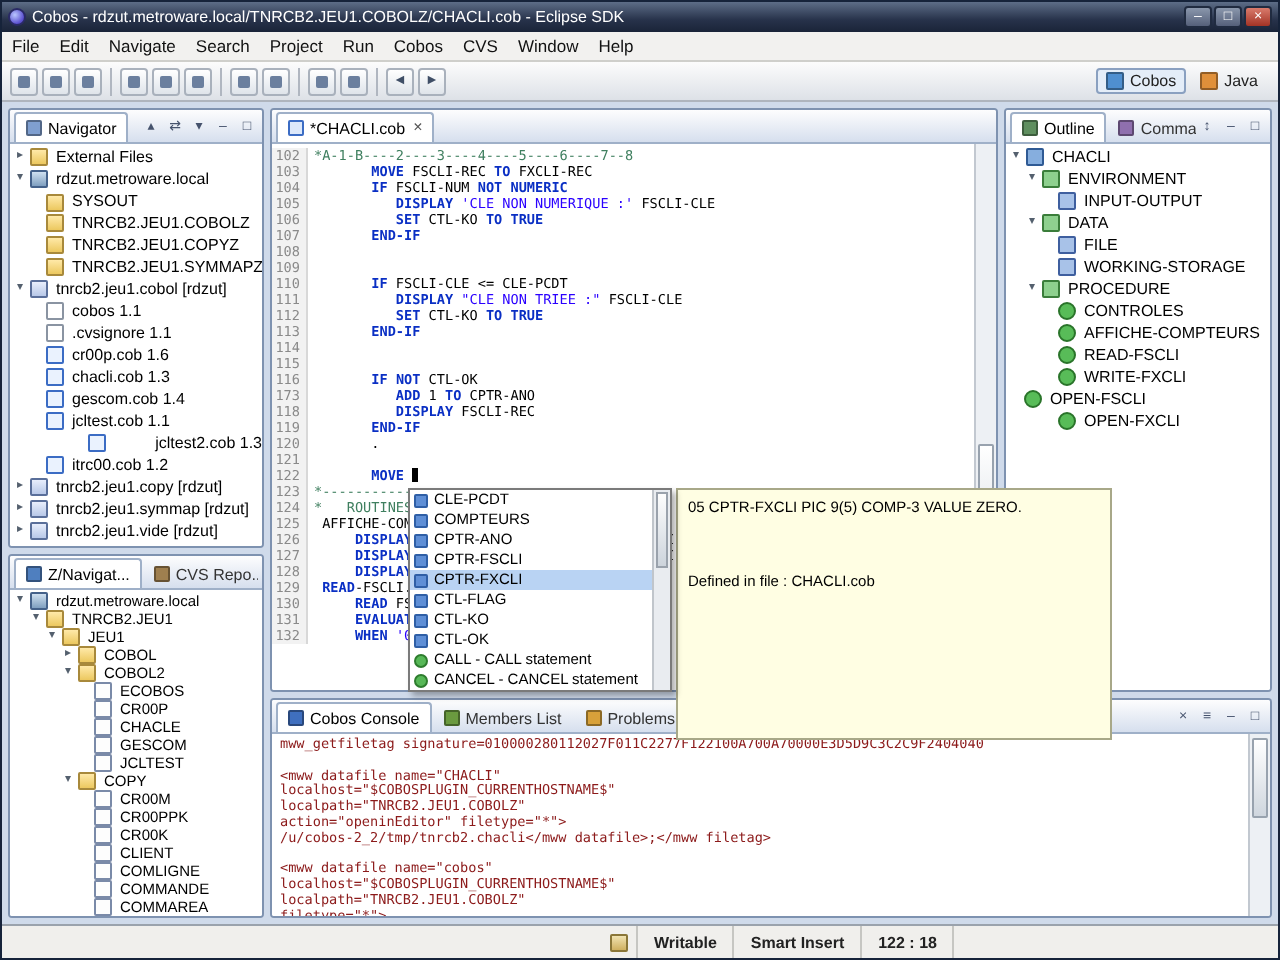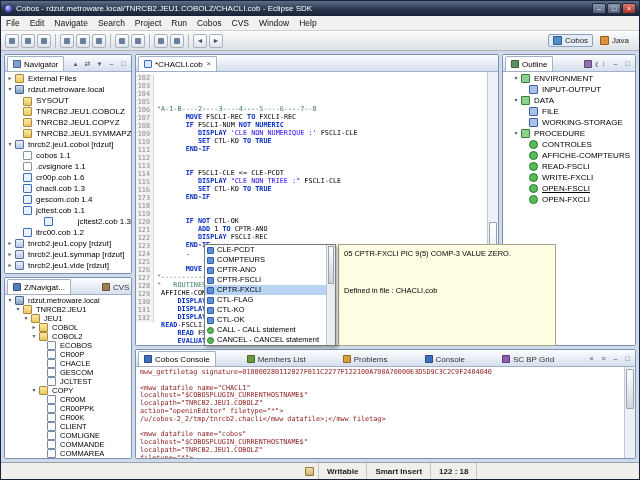--- a/index.html
+++ b/index.html
@@ -53,21 +53,21 @@
   .znav-panel{flex:1;}
   .right-area{flex:1;display:flex;flex-direction:column;gap:3px;min-width:0;}
   .upper{flex:1;display:flex;gap:3px;min-height:0;}
   .editor-panel{flex:1;min-width:0;}
   .outline-panel{flex:0 0 134px;}
   .console-panel{flex:0 0 110px;}
   .panel{border:1px solid #7e92b0;border-radius:2px;background:#fff;display:flex;
     flex-direction:column;min-height:0;overflow:hidden;}
   .phead{flex:0 0 17px;background:linear-gradient(#fdfdfe,#d6dfee);border-bottom:1px solid #9fb0c8;
     display:flex;align-items:flex-end;padding:0 2px;white-space:nowrap;}
-  .tabs-holder{display:flex;align-items:flex-start;min-width:0;overflow:hidden;gap:25px;}
+  .tabs-holder{display:flex;align-items:flex-start;min-width:0;overflow:hidden;}
   .ptab{height:15px;display:flex;align-items:center;padding:0 5px;font-size:8px;color:#333;
     border:1px solid transparent;border-bottom:none;white-space:nowrap;}
   .ptab.active{background:#fff;border-color:#9fb0c8;border-radius:2px 2px 0 0;color:#000;}
   .tab-icon{display:inline-block;width:8px;height:8px;margin-right:3px;border-radius:1px;
     border:1px solid rgba(0,0,0,.35);flex:none;}
   .tab-icon.navigator{background:#7f9fd0;} .tab-icon.znav{background:#4f7fbf;}
   .tab-icon.cvs{background:#9f7f4f;} .tab-icon.outline{background:#5f8f5f;}
   .tab-icon.commands{background:#8f6fae;} .tab-icon.console{background:#3f6fbf;}
   .tab-icon.members{background:#6a9a3f;} .tab-icon.problems{background:#d8a13a;}
   .tab-icon.console2{background:#3f6fbf;} .tab-icon.grid{background:#8f5fae;}
@@ -94,21 +94,21 @@
   .ticon.division{background:#8ed08e;border:1px solid #3a7d3a;}
   .ticon.section{background:#a8c2e8;border:1px solid #3f5f9f;}
   .ticon.paragraph{background:#58bc58;border:1px solid #2a742a;border-radius:50%;}
   
   .editor-body{flex:1;display:flex;min-height:0;background:#fff;
     font-family:"DejaVu Sans Mono",monospace;font-size:6.8px;}
   .code-area{flex:1;overflow:hidden;padding-top:2px;}
   .cl{display:flex;height:8px;line-height:8px;white-space:pre;}
   .ln{flex:0 0 18px;text-align:right;padding-right:3px;color:#8a8a8a;background:#f2f2f2;
     border-right:1px solid #d8d8d8;}
-  .ct{padding-left:3px;white-space:pre;color:#000;margin-top:31px;}
+  .ct{padding-left:3px;white-space:pre;color:#000;}
   .tk-k{color:#0a2fc4;font-weight:bold;}
   .tk-s{color:#2a00ff;}
   .tk-c{color:#3f7f5f;}
   .caret{display:inline-block;width:3px;height:7px;background:#000;vertical-align:-1px;}
   .vscroll{flex:0 0 11px;background:#edf0f4;border-left:1px solid #c2c8d0;position:relative;}
   .vthumb{position:absolute;left:1px;right:1px;background:linear-gradient(#ffffff,#cfd6de);
     border:1px solid #98a2ae;border-radius:1px;}
   
   .console-body-wrap{flex:1;display:flex;min-height:0;}
   .console-body{flex:1;overflow:hidden;background:#fff;color:#8c1a1a;
@@ -127,21 +127,21 @@
     border:1px solid #7a7a7a;box-shadow:2px 2px 3px rgba(0,0,0,.3);display:flex;z-index:6;font-size:7.5px;}
   .ca-list{flex:1;overflow:hidden;}
   .ca-item{height:10px;line-height:10px;display:flex;align-items:center;white-space:nowrap;padding:0 2px;color:#000;}
   .ca-item.sel{background:#b9d3f3;}
   .ca-icon{width:7px;height:7px;margin-right:3px;flex:none;}
   .ca-icon.field{background:#5f8fd6;border:1px solid #2f5fa6;border-radius:1px;}
   .ca-icon.keyword{background:#57b857;border:1px solid #2e7d2e;border-radius:50%;}
   .ca-scroll{flex:0 0 9px;background:#e9ecf0;border-left:1px solid #c0c5cb;position:relative;}
   .ca-thumb{position:absolute;top:1px;left:1px;right:1px;height:38px;
     background:linear-gradient(#fdfdfd,#cdd4dc);border:1px solid #9aa2ac;}
-  .ca-tip{position:absolute;left:337px;top:243px;width:218px;height:102px;background:#fffee3;
+  .ca-tip{position:absolute;left:337px;top:243px;width:218px;height:126px;background:#fffee3;
     border:1px solid #a8a888;padding:4px 5px;font-size:7.5px;color:#000;z-index:5;}
   .ca-tip .l2{margin-top:28px;}
 </style>
 </head>
 <body>
 
 <div class="window" data-name="eclipse-window">
 
   <div class="titlebar" data-name="titlebar">
     <span class="app-icon" data-name="eclipse-logo-icon"></span>
@@ -482,20 +482,25 @@
                   <span data-name="tab-label">Commands</span>
                 </span>
               </span>
             <span class="phead-icons" data-name="outline-header-icons">
                 <span class="ph-icon" data-name="sort-icon">↕</span>
                 <span class="ph-icon" data-name="minimize-icon">–</span>
                 <span class="ph-icon" data-name="maximize-icon">□</span>
               </span>
           </div>
           <div class="tree" data-name="outline-tree">
+              <div class="trow" data-name="tree-item" style="padding-left: 1px;">
+                <span class="texp" data-name="expander-icon">▾</span>
+                <span class="ticon program" data-name="program-icon"></span>
+                <span class="tlabel" data-name="tree-item-label">CHACLI</span>
+              </div>
               <div class="trow" data-name="tree-item" style="padding-left: 9px;">
                 <span class="texp" data-name="expander-icon">▾</span>
                 <span class="ticon division" data-name="division-icon"></span>
                 <span class="tlabel" data-name="tree-item-label">ENVIRONMENT</span>
               </div>
               <div class="trow" data-name="tree-item" style="padding-left: 17px;">
                 <span class="texp" data-name="expander-spacer"></span>
                 <span class="ticon section" data-name="section-icon"></span>
                 <span class="tlabel" data-name="tree-item-label">INPUT-OUTPUT</span>
               </div>
@@ -532,21 +537,21 @@
               <div class="trow" data-name="tree-item" style="padding-left: 17px;">
                 <span class="texp" data-name="expander-spacer"></span>
                 <span class="ticon paragraph" data-name="paragraph-icon"></span>
                 <span class="tlabel" data-name="tree-item-label">READ-FSCLI</span>
               </div>
               <div class="trow" data-name="tree-item" style="padding-left: 17px;">
                 <span class="texp" data-name="expander-spacer"></span>
                 <span class="ticon paragraph" data-name="paragraph-icon"></span>
                 <span class="tlabel" data-name="tree-item-label">WRITE-FXCLI</span>
               </div>
-              <div class="trow" data-name="tree-item" style="padding-left: 17px; text-decoration: underline;">
+              <div class="trow" data-name="tree-item" style="padding-left: 0;">
                 <span class="texp" data-name="expander-spacer"></span>
                 <span class="ticon paragraph" data-name="paragraph-icon"></span>
                 <span class="tlabel" data-name="tree-item-label">OPEN-FSCLI</span>
               </div>
               <div class="trow" data-name="tree-item" style="padding-left: 17px;">
                 <span class="texp" data-name="expander-spacer"></span>
                 <span class="ticon paragraph" data-name="paragraph-icon"></span>
                 <span class="tlabel" data-name="tree-item-label">OPEN-FXCLI</span>
               </div>
             </div>

